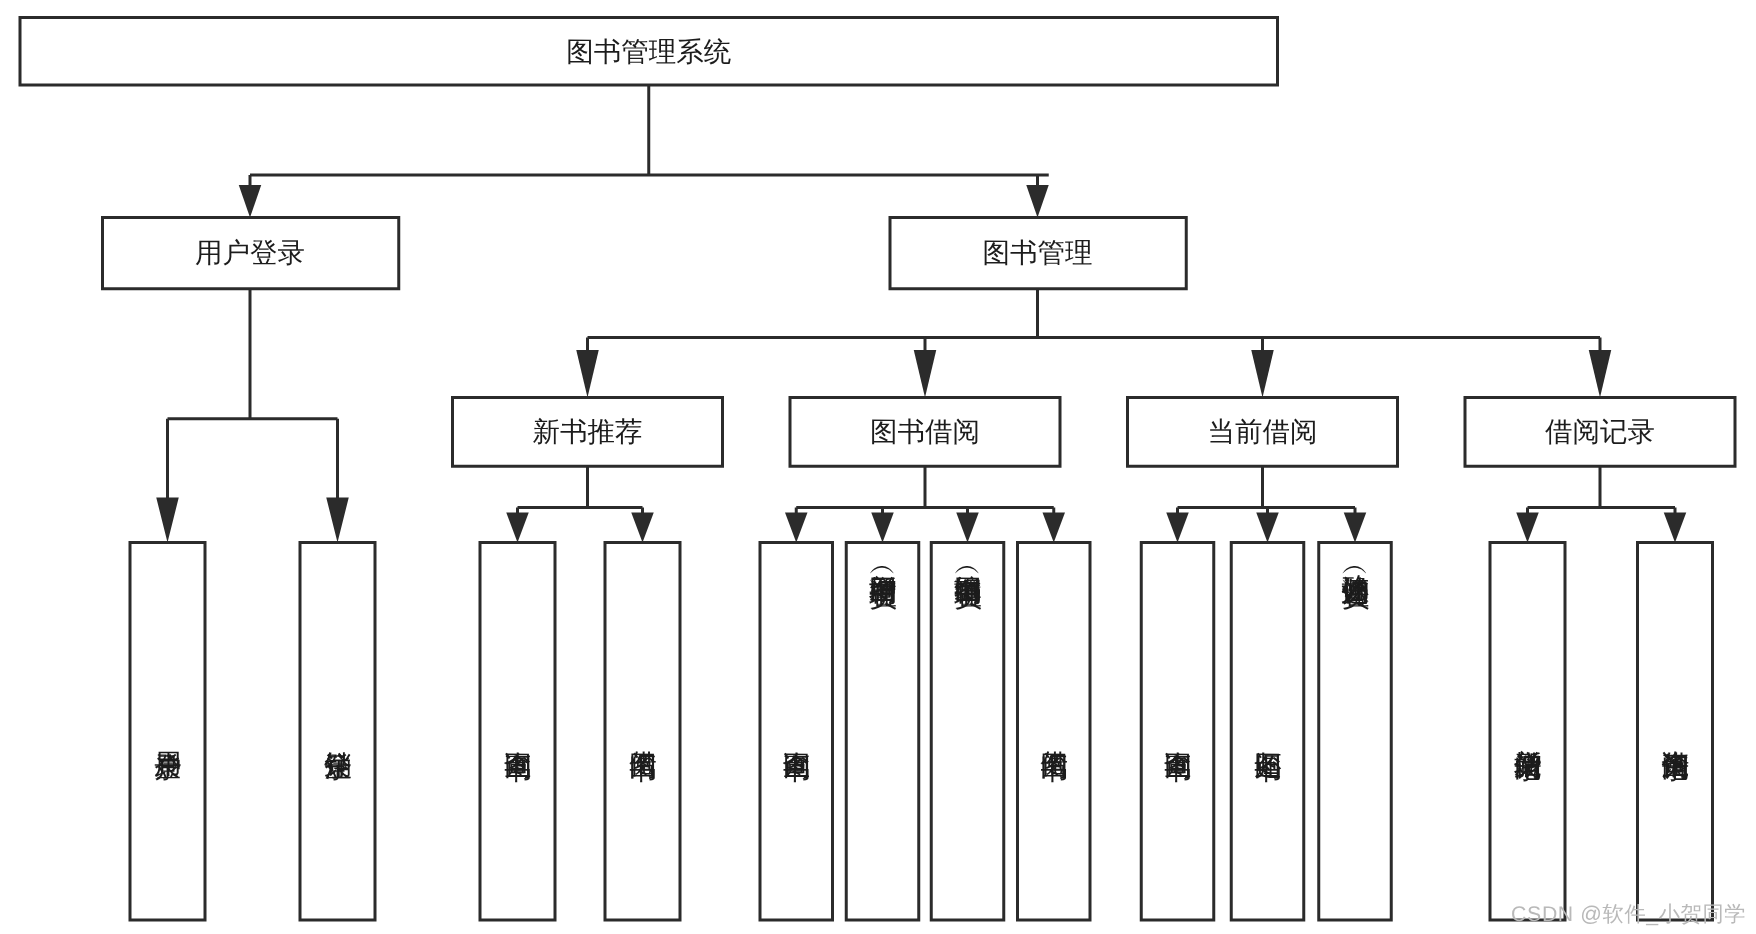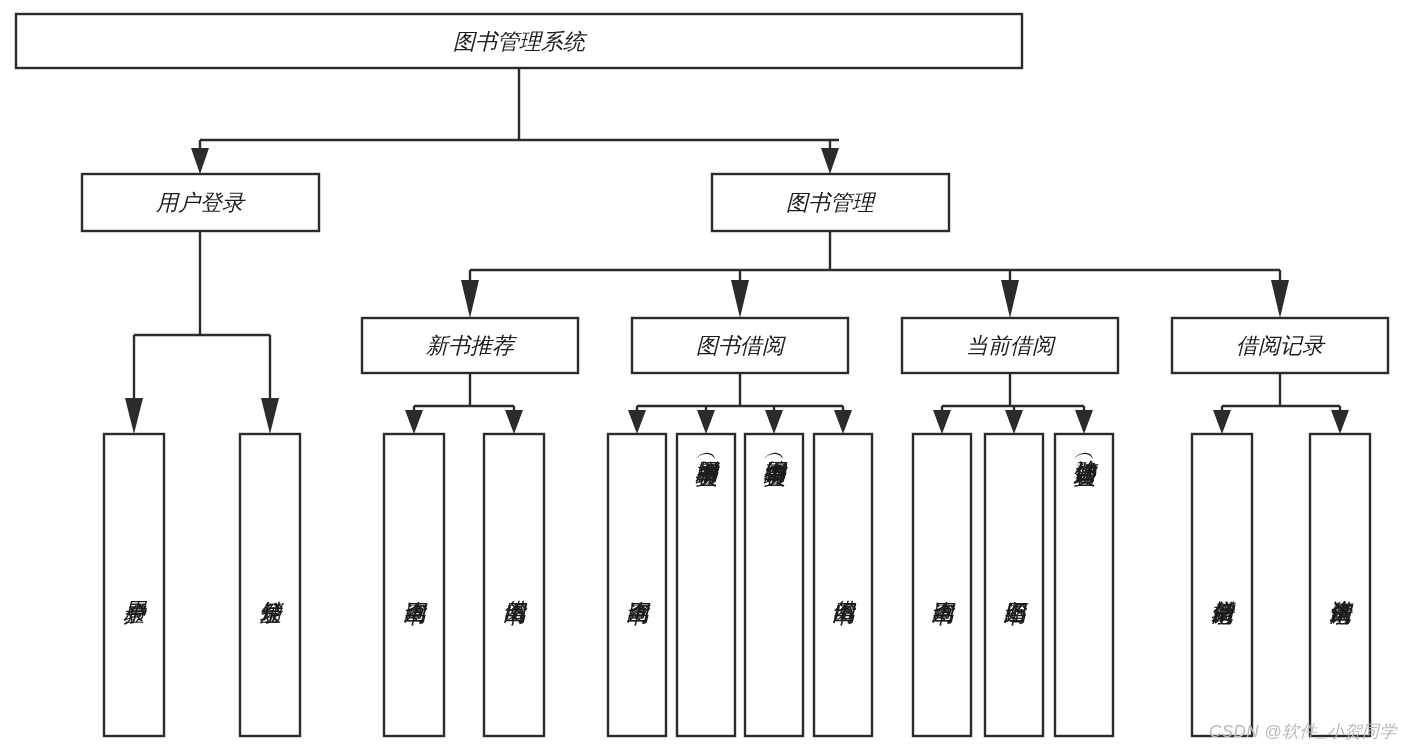--- a/index.html
+++ b/index.html
@@ -9,21 +9,20 @@
   }
   body {
     font-family: "Liberation Sans", "DejaVu Sans", sans-serif;
   }
   #stage {
     position: relative;
     width: 1405px;
     height: 747px;
     background: #ffffff;
     overflow: hidden;
-    font-style: italic;
   }
   #diagram {
     position: absolute;
     left: 0;
     top: 0;
     width: 1405px;
     height: 747px;
   }
   .node-box {
     fill: #ffffff;

